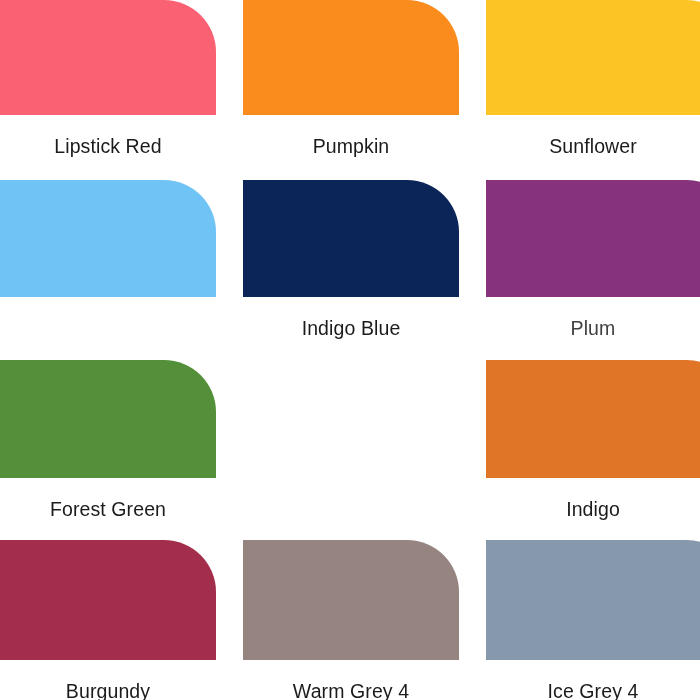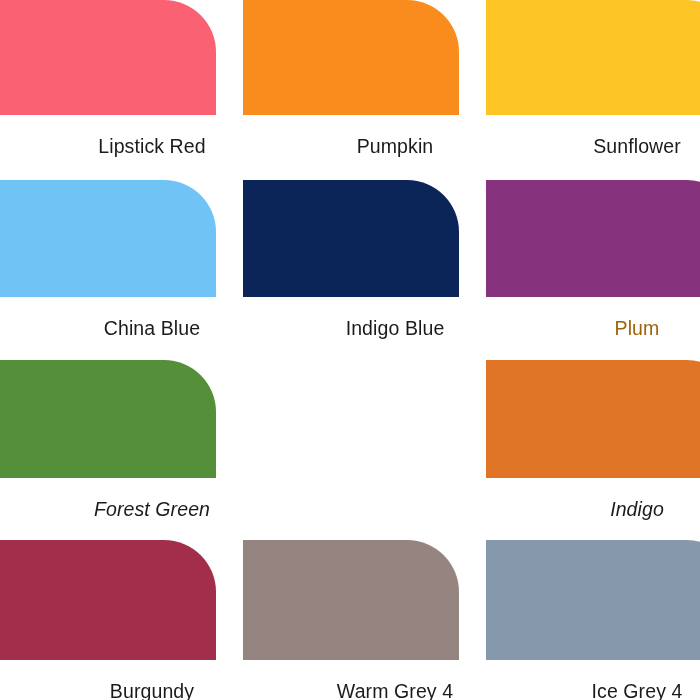--- a/index.html
+++ b/index.html
@@ -32,21 +32,21 @@
     width: 216px;
     height: 180px;
     overflow: visible;
   }
   .swatch-cell.col-1 { grid-column: 1; }
   .swatch-cell.col-2 { grid-column: 3; }
   .swatch-cell.col-3 { grid-column: 5; }
 
   .swatch-cell.row-1 { grid-row: 1; }
   .swatch-cell.row-2 { grid-row: 2; }
-  .swatch-cell.row-3 { grid-row: 3; font-style: italic; }
+  .swatch-cell.row-3 { grid-row: 3; }
   .swatch-cell.row-4 { grid-row: 4; }
 
   .swatch-chip {
     position: absolute;
     left: 0;
     top: 0;
     width: 216px;
     height: 116px;
     border-top-right-radius: 52px;
     background: #cccccc;
@@ -64,21 +64,20 @@
     width: 216px;
     height: 64px;
     display: flex;
     align-items: center;
     justify-content: center;
     font-size: 19.5px;
     line-height: 1;
     color: #1b1b1b;
     letter-spacing: 0.1px;
     white-space: nowrap;
-    padding-left: 44px;
   }
   .col-3 .swatch-label {
     width: 214px;
   }
 
   
   .row-1 .swatch-chip { top: 0px;  height: 115px; }
   .row-1 .swatch-label { top: 115px; }
 
   .row-2 .swatch-chip { top: 0px;  height: 117px; }
@@ -105,29 +104,28 @@
     <div class="swatch-chip" style="background: rgb(250, 140, 30);"></div>
     <div class="swatch-label" style="color: rgb(27, 27, 27);">Pumpkin</div>
   </div>
   <div class="swatch-cell row-1 col-3">
     <div class="swatch-chip" style="background: rgb(253, 196, 37);"></div>
     <div class="swatch-label" style="color: rgb(27, 27, 27);">Sunflower</div>
   </div>
 
   <div class="swatch-cell row-2 col-1">
     <div class="swatch-chip" style="background: rgb(111, 196, 245);"></div>
-    <div class="swatch-label" style="color: rgb(27, 27, 27);">China Blue</div>
   </div>
   <div class="swatch-cell row-2 col-2">
     <div class="swatch-chip" style="background: rgb(11, 37, 89);"></div>
     <div class="swatch-label" style="color: rgb(27, 27, 27);">Indigo Blue</div>
   </div>
   <div class="swatch-cell row-2 col-3">
     <div class="swatch-chip" style="background: rgb(134, 50, 124);"></div>
-    <div class="swatch-label" style="color: #a16207; text-align: center;">Plum</div>
+    <div class="swatch-label" style="color: #404040; text-align: center;">Plum</div>
   </div>
 
   <div class="swatch-cell row-3 col-1">
     <div class="swatch-chip" style="background: rgb(83, 144, 57);"></div>
     <div class="swatch-label" style="color: rgb(27, 27, 27);">Forest Green</div>
   </div>
   <div class="swatch-cell row-3 col-3">
     <div class="swatch-chip" style="background: rgb(224, 117, 40);"></div>
     <div class="swatch-label" style="color: rgb(27, 27, 27);">Indigo</div>
   </div>

